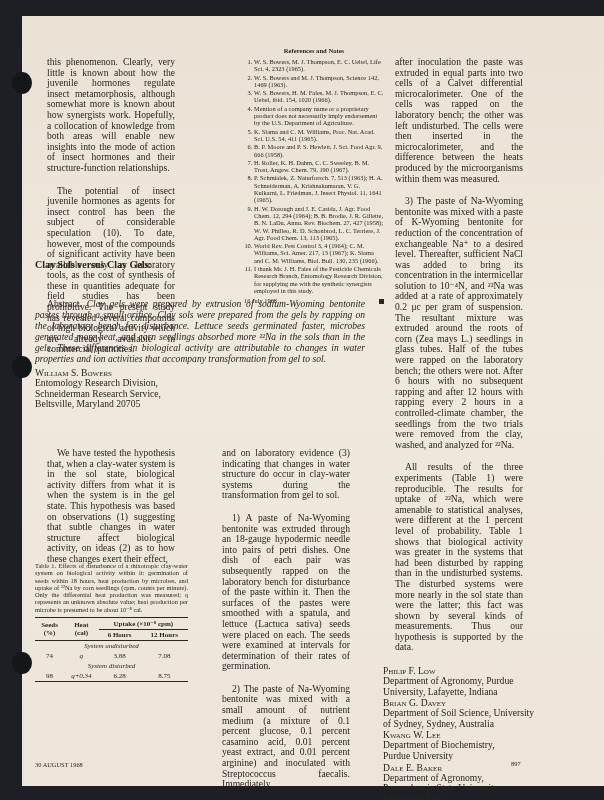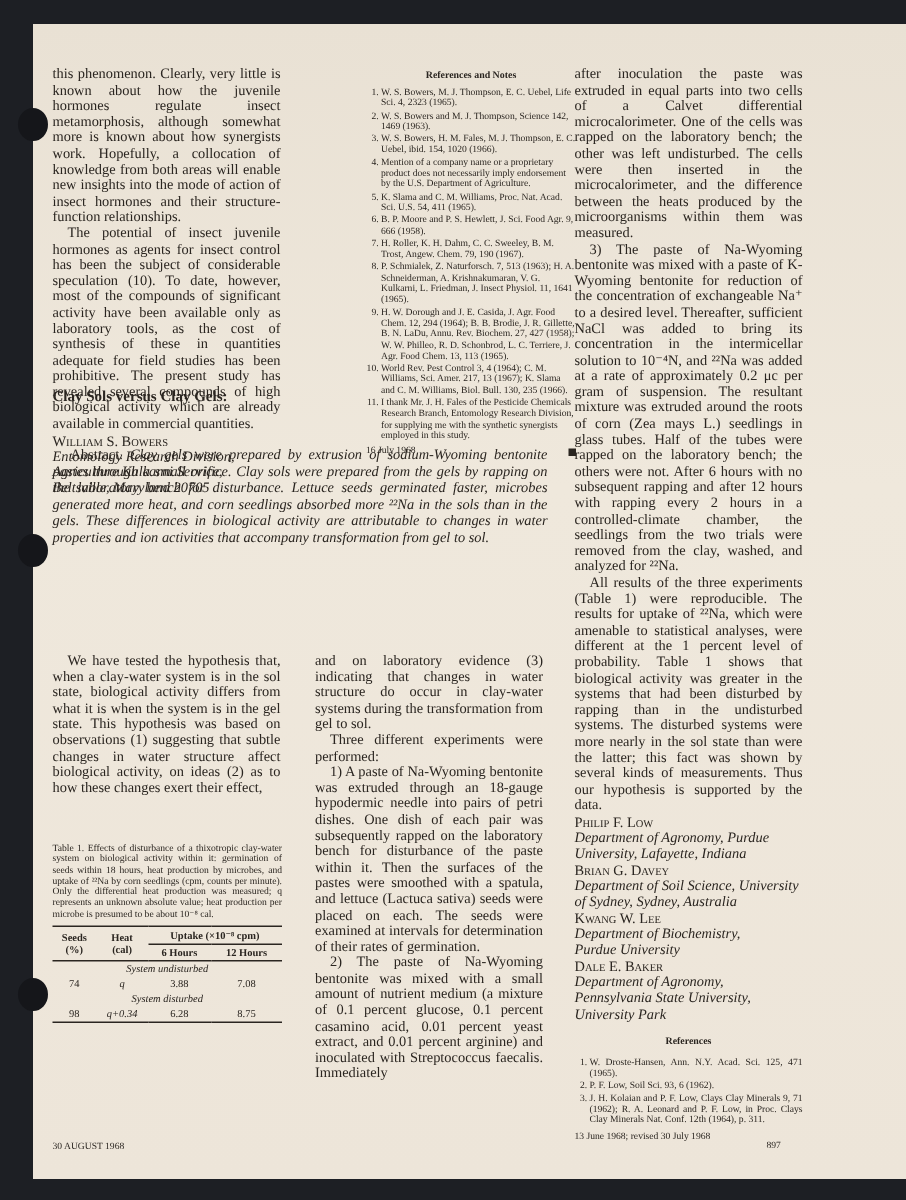--- a/index.html
+++ b/index.html
@@ -12,26 +12,26 @@
   .page {
     position: absolute; left: 22px; top: 16px; width: 582px; height: 770px;
     background: #ece4d8;
     background-image: linear-gradient(180deg, #e9e1d4 0%, #efe8dc 40%, #ede5d9 100%);
   }
   .hole {
     position: absolute; width: 20px; height: 22px; border-radius: 50%;
     background: #15161a; left: -10px;
   }
   .col { position: absolute; }
-  p { margin: 0; }
+  p { margin: 12px; }
   .body-text { font-size: 9.6px; line-height: 10.6px; text-align: justify; }
   .body-text p { text-indent: 10px; }
   .body-text p.noindent { text-indent: 0; }
   .sig-name { text-align: left; font-variant: small-caps; font-size: 9.6px; line-height: 11px; }
-  .sig-aff { font-style: italic; font-size: 9.6px; line-height: 10.6px; }
+  .sig-aff { font-size: 9.6px; line-height: 10.6px; }
   .refs-head { text-align: center; font-weight: bold; font-size: 6.6px; margin-bottom: 4px; }
   .refs { font-size: 6.4px; line-height: 7.3px; }
   .refs li { margin-bottom: 1px; }
   .refs ol { margin: 0; padding-left: 10px; }
   .date-line { font-size: 6.4px; margin-top: 3px; }
   .title { position: absolute; left: 13px; top: 240px; font-weight: bold; font-size: 10px; line-height: 18px; }
   .abstract { position: absolute; left: 13px; top: 282px; width: 510px; font-size: 9.6px; line-height: 11px; text-align: justify; text-indent: 12px; }
   .abstract .lbl { font-style: normal; }
   .abstract .txt { font-style: italic; }
   .table-caption { font-size: 6.4px; line-height: 7.3px; text-align: justify; }
@@ -53,21 +53,21 @@
   <div class="hole" style="top:56px"></div>
   <div class="hole" style="top:340px"></div>
   <div class="hole" style="top:636px"></div>
 
   <div class="col body-text" style="left:13px; top:29px; width:152px;">
     <p class="noindent">this phenomenon. Clearly, very little is known about how the juvenile hormones regulate insect metamorphosis, although somewhat more is known about how synergists work. Hopefully, a collocation of knowledge from both areas will enable new insights into the mode of action of insect hormones and their structure-function relationships.</p>
     <p>The potential of insect juvenile hormones as agents for insect control has been the subject of considerable speculation (10). To date, however, most of the compounds of significant activity have been available only as laboratory tools, as the cost of synthesis of these in quantities adequate for field studies has been prohibitive. The present study has revealed several compounds of high biological activity which are already available in commercial quantities.</p>
     <div class="sig-name">William S. Bowers</div>
     <div class="sig-aff">
       <div>Entomology Research Division,</div>
-      <div>Agriculture Kulkarni Service,</div>
+      <div>Schneiderman Research Service,</div>
       <div>Beltsville, Maryland 20705</div>
     </div>
   </div>
 
   <div class="col" style="left:222px; top:31px; width:140px;">
     <div class="refs-head">References and Notes</div>
     <div class="refs">
       <ol id="prev-refs">
           <li>W. S. Bowers, M. J. Thompson, E. C. Uebel, Life Sci. 4, 2323 (1965).</li>
           <li>W. S. Bowers and M. J. Thompson, Science 142, 1469 (1963).</li>
@@ -162,20 +162,19 @@
         <td class="ital">q+0.34</td>
         <td>6.28</td>
         <td>8.75</td>
       </tr>
     </tbody>
       </table>
   </div>
 
   <div class="col body-text" style="left:188px; top:420px; width:152px;">
     <p class="noindent">and on laboratory evidence (3) indicating that changes in water structure do occur in clay-water systems during the transformation from gel to sol.</p>
-    <p>Three different experiments were performed:</p>
     <p>1) A paste of Na-Wyoming bentonite was extruded through an 18-gauge hypodermic needle into pairs of petri dishes. One dish of each pair was subsequently rapped on the laboratory bench for disturbance of the paste within it. Then the surfaces of the pastes were smoothed with a spatula, and lettuce (Lactuca sativa) seeds were placed on each. The seeds were examined at intervals for determination of their rates of germination.</p>
     <p>2) The paste of Na-Wyoming bentonite was mixed with a small amount of nutrient medium (a mixture of 0.1 percent glucose, 0.1 percent casamino acid, 0.01 percent yeast extract, and 0.01 percent arginine) and inoculated with Streptococcus faecalis. Immediately</p>
   </div>
 
   <div class="footer" style="left:13px; top:745px;">30 AUGUST 1968</div>
   <div class="footer" style="left:489px; top:744px;">897</div>
 </div>
 
 </body></html>

